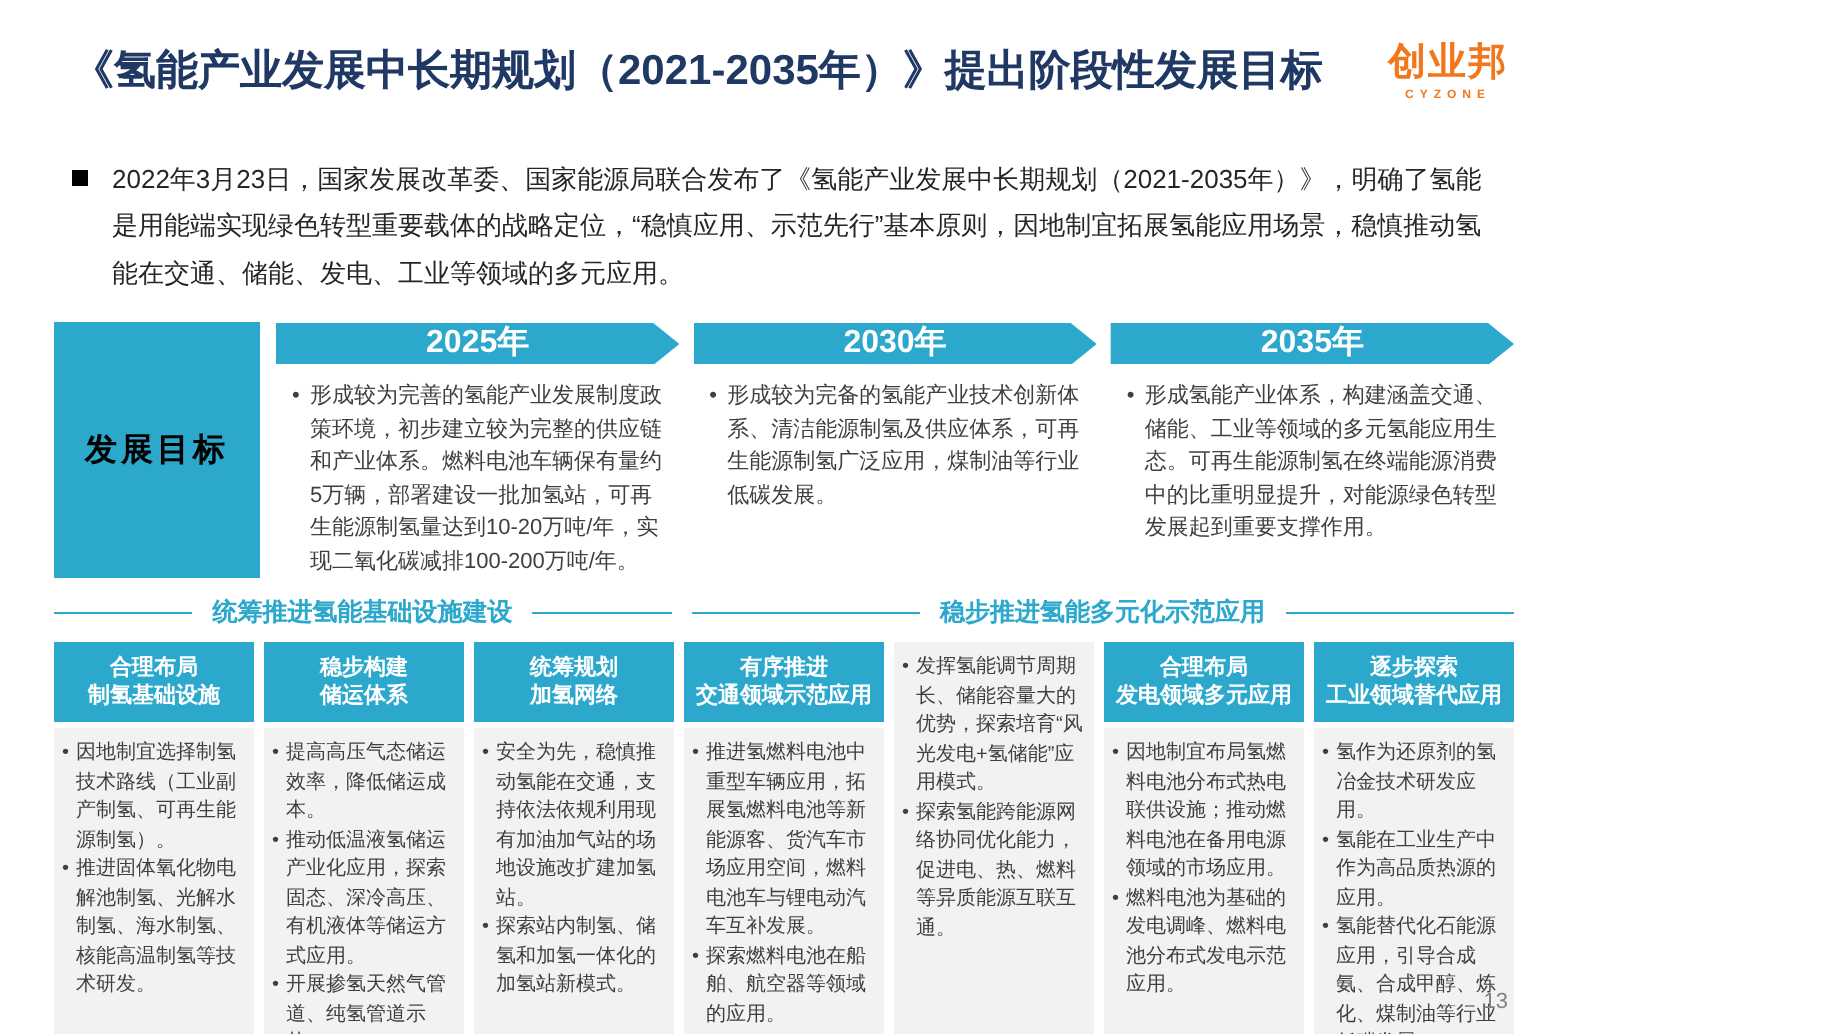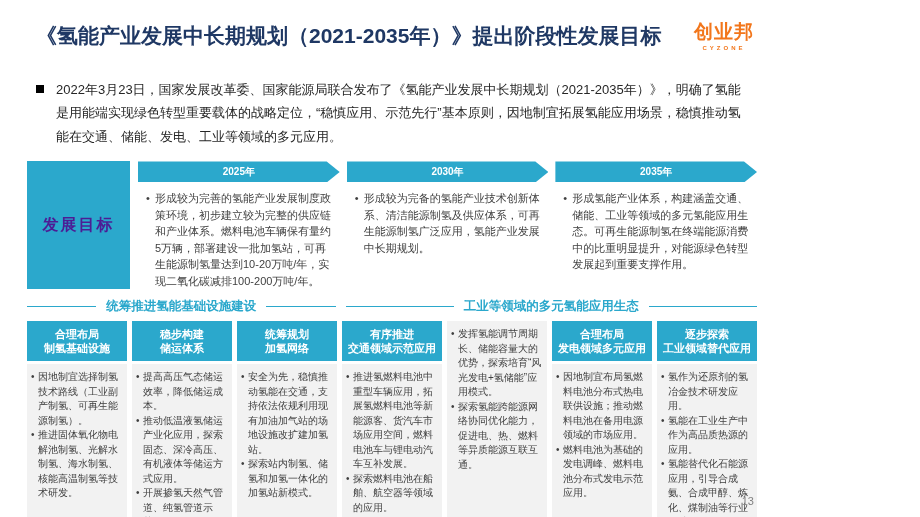--- a/index.html
+++ b/index.html
@@ -19,26 +19,26 @@
   .logo-name{color:var(--orange);font-size:19px;font-weight:bold;letter-spacing:1px;line-height:1.1;}
   .logo-sub{color:var(--orange);font-size:6px;font-weight:bold;letter-spacing:3px;margin-top:2px;}
 
   
   .intro{display:flex;margin:26px 28px 0 36px;}
   .sq{width:8px;height:8px;background:#000;margin:7px 12px 0 0;flex:none;}
   .intro p{font-size:13px;line-height:1.82;color:var(--introtext);}
 
   
   .timeline{display:flex;gap:8px;margin:13px 15px 0 27px;}
-  .goal-label{width:103px;flex:none;background:var(--teal);color:#4c1d95;
+  .goal-label{width:103px;flex:none;background:var(--teal);color:#000000;
     font-size:16px;font-weight:bold;letter-spacing:2px;
     display:flex;align-items:center;justify-content:center;}
   .stages{flex:1;display:flex;gap:7px;}
   .stage{flex:1;display:flex;flex-direction:column;}
-  .arrow{height:21px;background:var(--teal);color:#fff;font-size:10px;font-weight:bold;
+  .arrow{height:21px;background:var(--teal);color:#fff;font-size:16px;font-weight:bold;
     display:flex;align-items:center;justify-content:center;flex:none;
     clip-path:polygon(0 0,calc(100% - 13px) 0,100% 50%,calc(100% - 13px) 100%,0 100%);}
   .stage-body{margin-top:8px;padding:0 6px 0 8px;}
   .b{position:relative;padding-left:9px;font-size:11px;line-height:1.5;color:var(--textdark);}
   .b::before{content:"•";position:absolute;left:0;top:0;}
 
   
   .sec-row{display:flex;margin:9px 15px 6px 27px;gap:10px;}
   .sec{display:flex;align-items:center;gap:10px;}
   .sec.s0{flex:3;}
@@ -81,41 +81,41 @@
     <div class="stages">
       <div class="stage">
         <div class="arrow">2025年</div>
         <div class="stage-body">
           <div class="b">形成较为完善的氢能产业发展制度政策环境，初步建立较为完整的供应链和产业体系。燃料电池车辆保有量约5万辆，部署建设一批加氢站，可再生能源制氢量达到10-20万吨/年，实现二氧化碳减排100-200万吨/年。</div>
         </div>
       </div>
       <div class="stage">
         <div class="arrow">2030年</div>
         <div class="stage-body">
-          <div class="b">形成较为完备的氢能产业技术创新体系、清洁能源制氢及供应体系，可再生能源制氢广泛应用，氢能产业发展中长期规划。</div>
+          <div class="b">形成较为完备的氢能产业技术创新体系、清洁能源制氢及供应体系，可再生能源制氢广泛应用，煤制油等行业低碳发展。</div>
         </div>
       </div>
       <div class="stage">
         <div class="arrow">2035年</div>
         <div class="stage-body">
           <div class="b">形成氢能产业体系，构建涵盖交通、储能、工业等领域的多元氢能应用生态。可再生能源制氢在终端能源消费中的比重明显提升，对能源绿色转型发展起到重要支撑作用。</div>
         </div>
       </div>
     </div>
   </div>
 
   <div class="sec-row">
     <div class="sec s0">
       <span class="line"></span>
       <span class="sec-title">统筹推进氢能基础设施建设</span>
       <span class="line"></span>
     </div>
     <div class="sec s1">
       <span class="line"></span>
-      <span class="sec-title">工业等领域的多元氢能应用生态</span>
+      <span class="sec-title">稳步推进氢能多元化示范应用</span>
       <span class="line"></span>
     </div>
   </div>
 
   <div class="cols">
 
     <div class="col">
       <div class="col-h">合理布局
 制氢基础设施</div>
       <div class="col-b">

